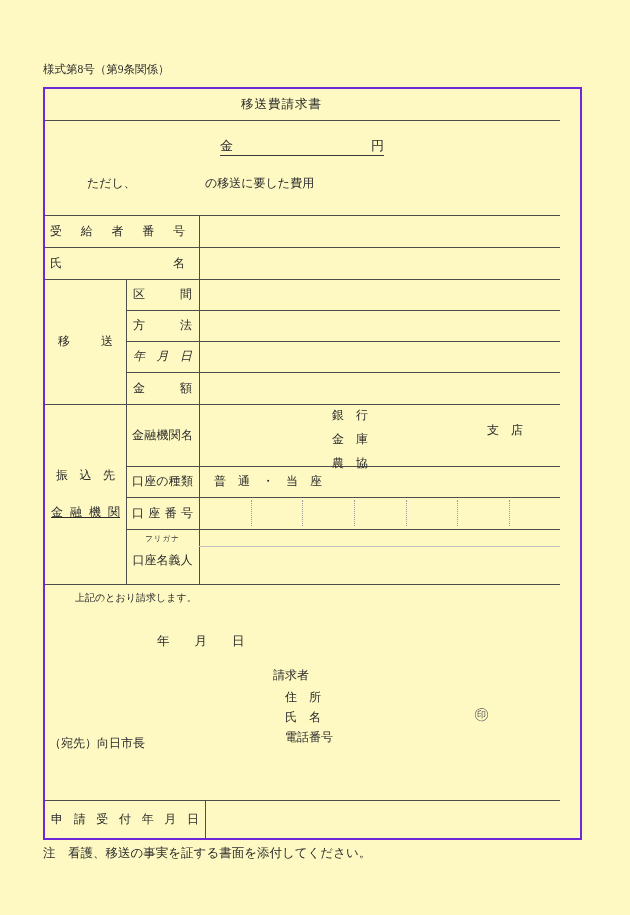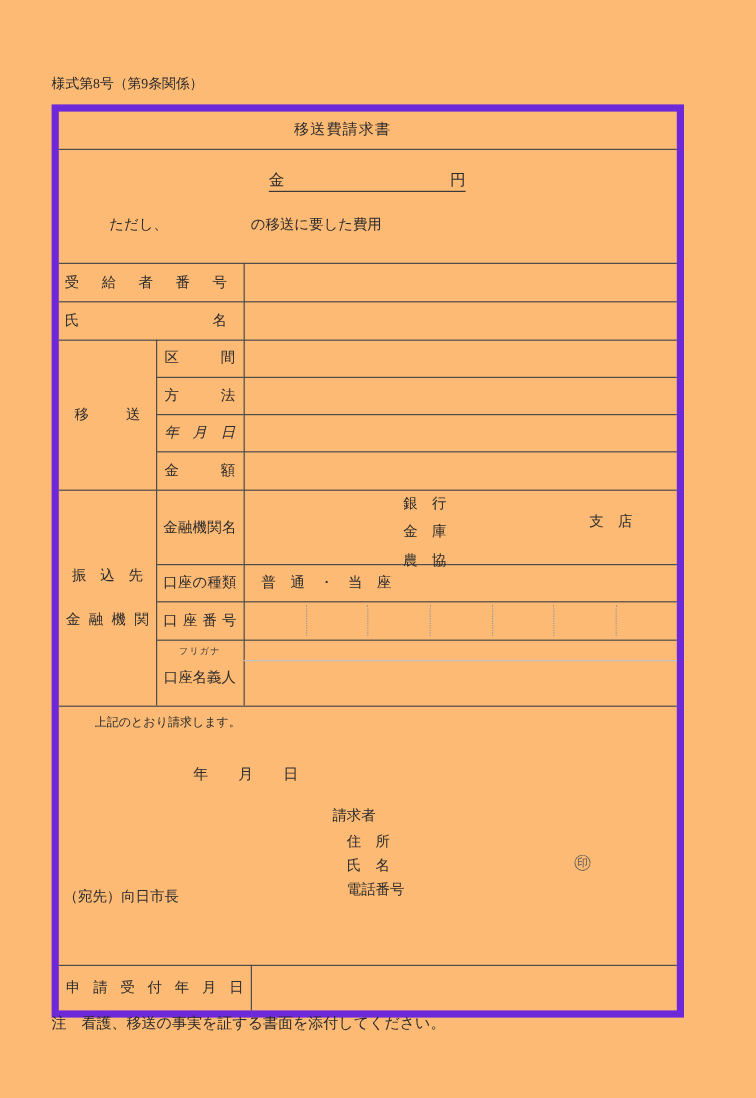--- a/index.html
+++ b/index.html
@@ -1,22 +1,22 @@
 <!DOCTYPE html>
 <html><head>
 <meta charset="utf-8">
 <style>
   html,body{margin:0;padding:0;background:#ffffff;}
   .page{
-    position:relative;width:630px;height:915px;background:#fdba74;
+    position:relative;width:630px;height:915px;background:#fef9c3;
     font-family:"Liberation Serif","DejaVu Serif",serif;
     color:#2b2b2b;font-size:12px;overflow:hidden;
   }
   .abs{position:absolute;}
-  .table{position:absolute;left:43px;top:87px;width:515px;height:749px;border:6px solid #6d28d9;}
+  .table{position:absolute;left:43px;top:87px;width:515px;height:749px;border:2px solid #6d28d9;padding-left:20px;}
   .hl{position:absolute;height:1px;background:#4d4d4d;}
   .vl{position:absolute;width:1px;background:#4d4d4d;}
   .thinline{position:absolute;height:1px;background:#c2c2c2;}
   .dotv{position:absolute;width:0;border-left:1px dotted #9a9a9a;}
   .cell{position:absolute;display:flex;align-items:center;}
   .jlabel{display:block;width:100%;text-align:justify;text-align-last:justify;}
   .title-row{position:absolute;left:0;top:0;width:515px;height:31px;display:flex;align-items:center;justify-content:center;padding-right:42px;box-sizing:border-box;font-size:12.5px;letter-spacing:1px;}
   .amount-line{position:absolute;left:175px;top:45px;width:164px;height:21px;border-bottom:1px solid #3a3a3a;display:flex;justify-content:space-between;align-items:flex-end;font-size:13px;}
   .groupcol{flex-direction:column;justify-content:center;row-gap:15px;gap:20px;}
   .stackcol{position:absolute;display:flex;flex-direction:column;row-gap:7px;}
@@ -95,21 +95,21 @@
       <span class="jlabel" style="padding:0 7px;font-style:italic;">年月日</span>
     </div>
     <div class="cell" style="left:154px;top:252px;width:361px;height:31px;"></div>
     <div class="cell" style="left:81px;top:283px;width:73px;height:32px;">
       <span class="jlabel" style="padding:0 7px;">金額</span>
     </div>
     <div class="cell" style="left:154px;top:283px;width:361px;height:32px;"></div>
 
     <div class="cell groupcol" style="left:0;top:315px;width:81px;height:180px;">
       <span class="jlabel" style="padding:0 11px;box-sizing:border-box;">振込先</span>
-      <span class="jlabel" style="padding:0 6px;box-sizing:border-box;">金融機関</span>
+      <span class="jlabel" style="padding:0 6px;box-sizing:border-box;text-decoration:underline;">金融機関</span>
     </div>
 
     <div class="cell" style="left:81px;top:315px;width:73px;height:62px;">
       <span class="jlabel" style="padding:0 6px;">金融機関名</span>
     </div>
     <div class="cell" style="left:154px;top:315px;width:361px;height:62px;"></div>
     <div class="stackcol" style="left:287px;top:318px;">
       <span>銀　行</span>
       <span>金　庫</span>
       <span>農　協</span>

